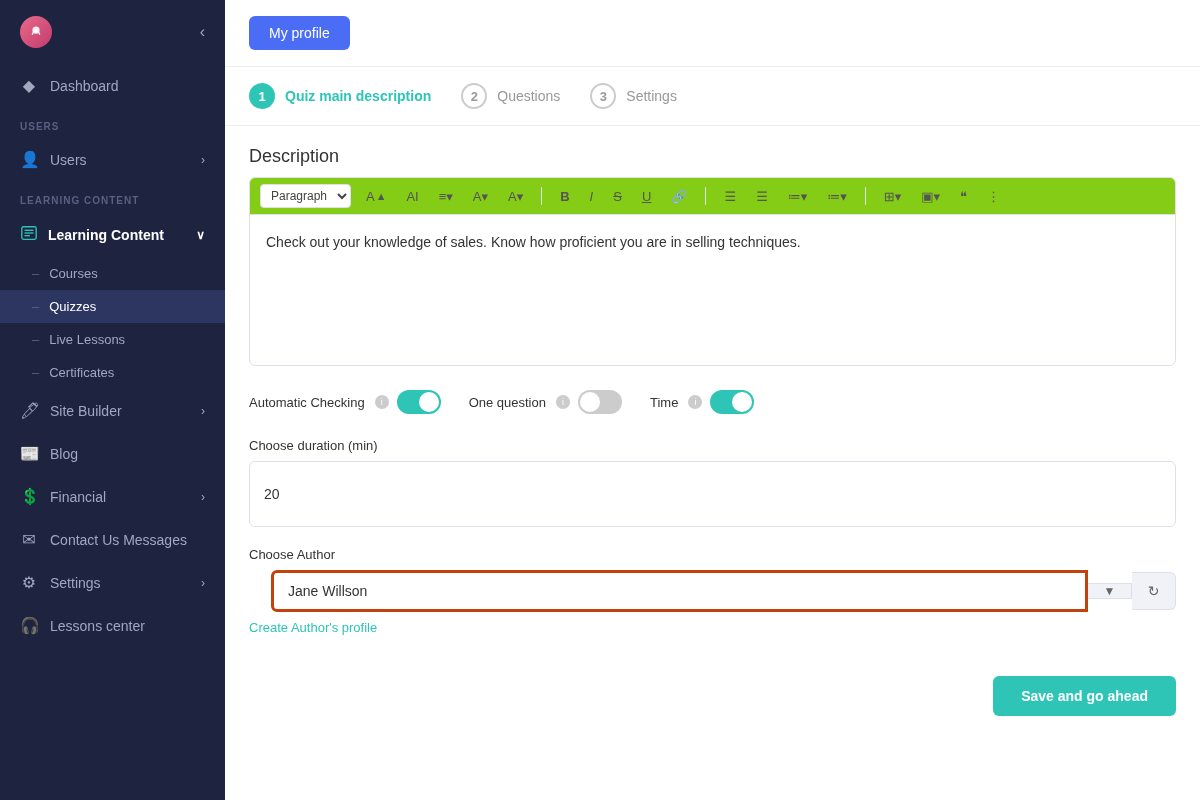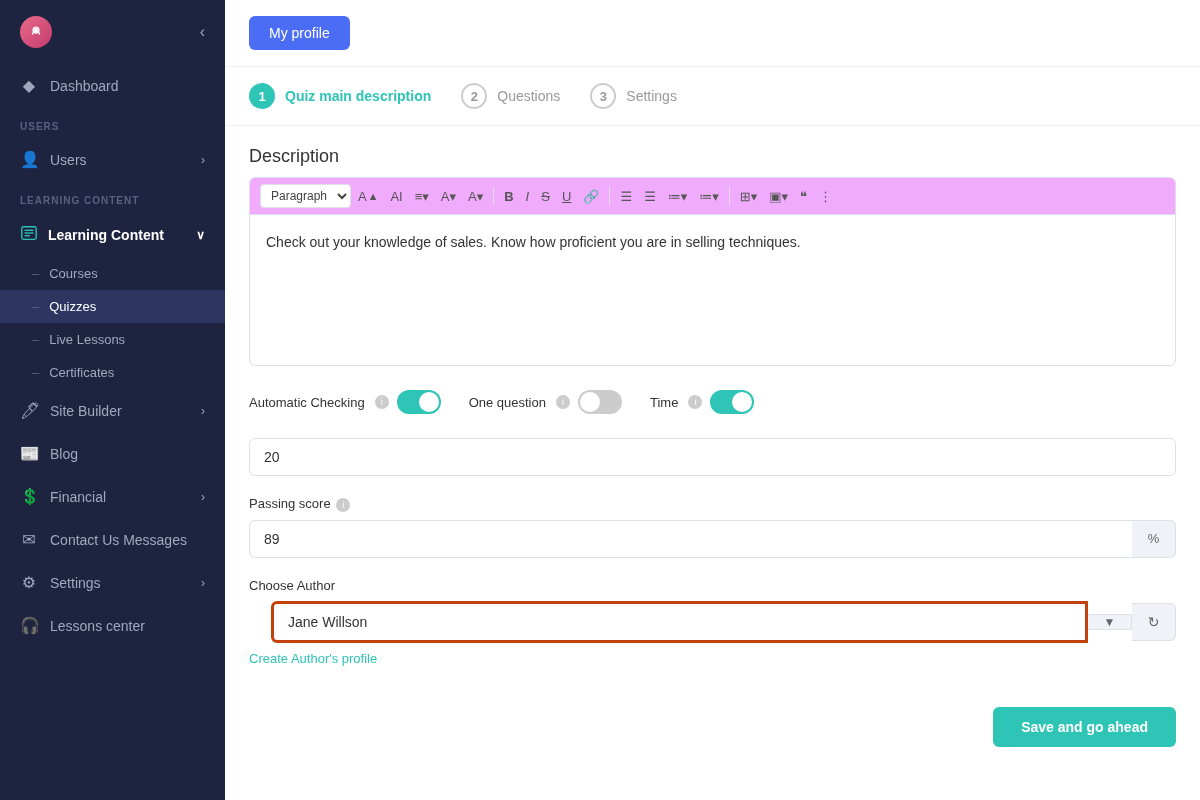--- a/index.html
+++ b/index.html
@@ -154,23 +154,23 @@
     .editor-container {
       border: 1px solid #dde0e8;
       border-radius: 6px;
       overflow: hidden;
       margin-bottom: 24px;
     }
     .editor-toolbar {
       display: flex;
       align-items: center;
       padding: 6px 10px;
-      background: #f0abfc;
+      background: #84cc16;
       border-bottom: 1px solid #dde0e8;
-      gap: 2px;
+      gap: 10px;
       flex-wrap: nowrap;
       overflow: hidden;
     }
     .toolbar-select {
       border: 1px solid #dde0e8;
       border-radius: 4px;
       padding: 3px 6px;
       font-size: 12px;
       color: #444;
       background: #fff;
@@ -266,21 +266,21 @@
       color: #333;
       margin-bottom: 8px;
       font-weight: 500;
     }
     .field-input-wrapper {
       position: relative;
       display: flex;
     }
     .field-input {
       width: 100%;
-      padding: 10px 14px;
+      padding: 24px 14px;
       border: 1px solid #dde0e8;
       border-radius: 6px;
       font-size: 14px;
       color: #333;
       background: #fff;
       outline: none;
     }
     .input-suffix {
       position: absolute;
       right: 0;
@@ -544,37 +544,26 @@
       <div class="toggle-group">
         <span class="toggle-label">Time</span>
         <span class="info-icon">i</span>
         <div class="toggle-switch on">
           <div class="toggle-knob"></div>
         </div>
       </div>
     </div>
 
     <div class="field-group">
+      <div class="field-label">Choose duration (min)</div>
       <div class="field-input-wrapper">
         <input class="field-input" type="text" value="20" style="">
       </div>
     </div>
 
-    <div class="field-group">
-      <div class="field-label">
-        <span>Passing score</span>
-        <span class="info-icon">i</span>
-      </div>
-      <div class="field-input-wrapper">
-        <input class="field-input" type="text" style="padding-right: 50px;" value="89">
-        <div class="input-suffix">
-          <span>%</span>
-        </div>
-      </div>
-    </div>
 
     <div class="field-group">
       <div class="field-label">Choose Author</div>
       <div class="select-wrapper">
         <select class="field-select">
           <option>Jane Willson</option>
         </select>
         <div class="select-dropdown-btn">▼</div>
         <div class="select-refresh-btn">↻</div>
       </div>

